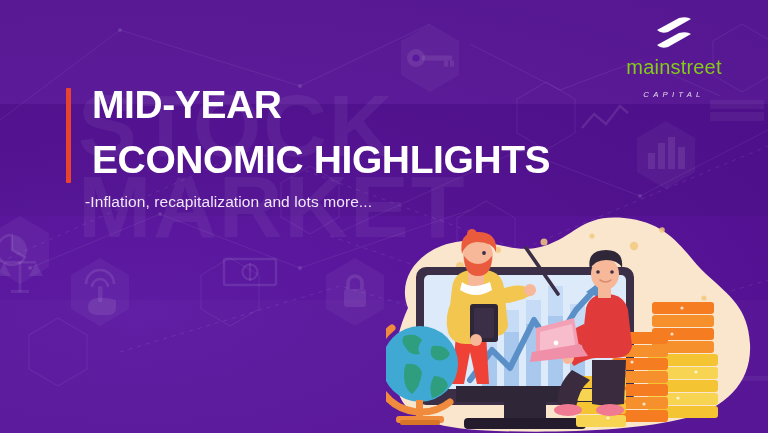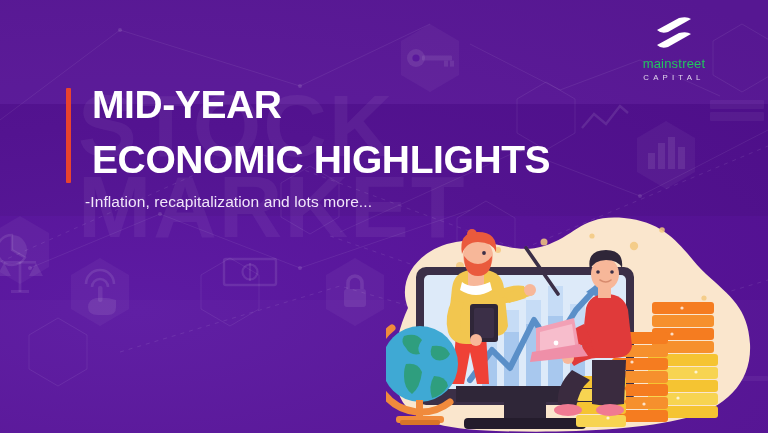--- a/index.html
+++ b/index.html
@@ -64,32 +64,33 @@
     width: 132px;
     text-align: center;
   }
   .logo-mark {
     width: 46px;
     height: 36px;
     margin: 0 auto 5px auto;
     display: block;
   }
   .logo-word {
-    color: #22c55e;
-    font-size: 13px;
+    color: #84cc16;
+    font-size: 20px;
     font-weight: 400;
     letter-spacing: 0.2px;
     line-height: 1;
   }
   .logo-sub {
     color: rgba(255,255,255,0.82);
     font-size: 7.8px;
     letter-spacing: 4.2px;
-    margin-top: 4px;
+    margin-top: 14px;
     line-height: 1;
+    font-style: italic;
   }
 
   
   .headline {
     position: absolute;
     left: 66px;
     top: 86px;
     width: 560px;
   }
   .accent-bar {

